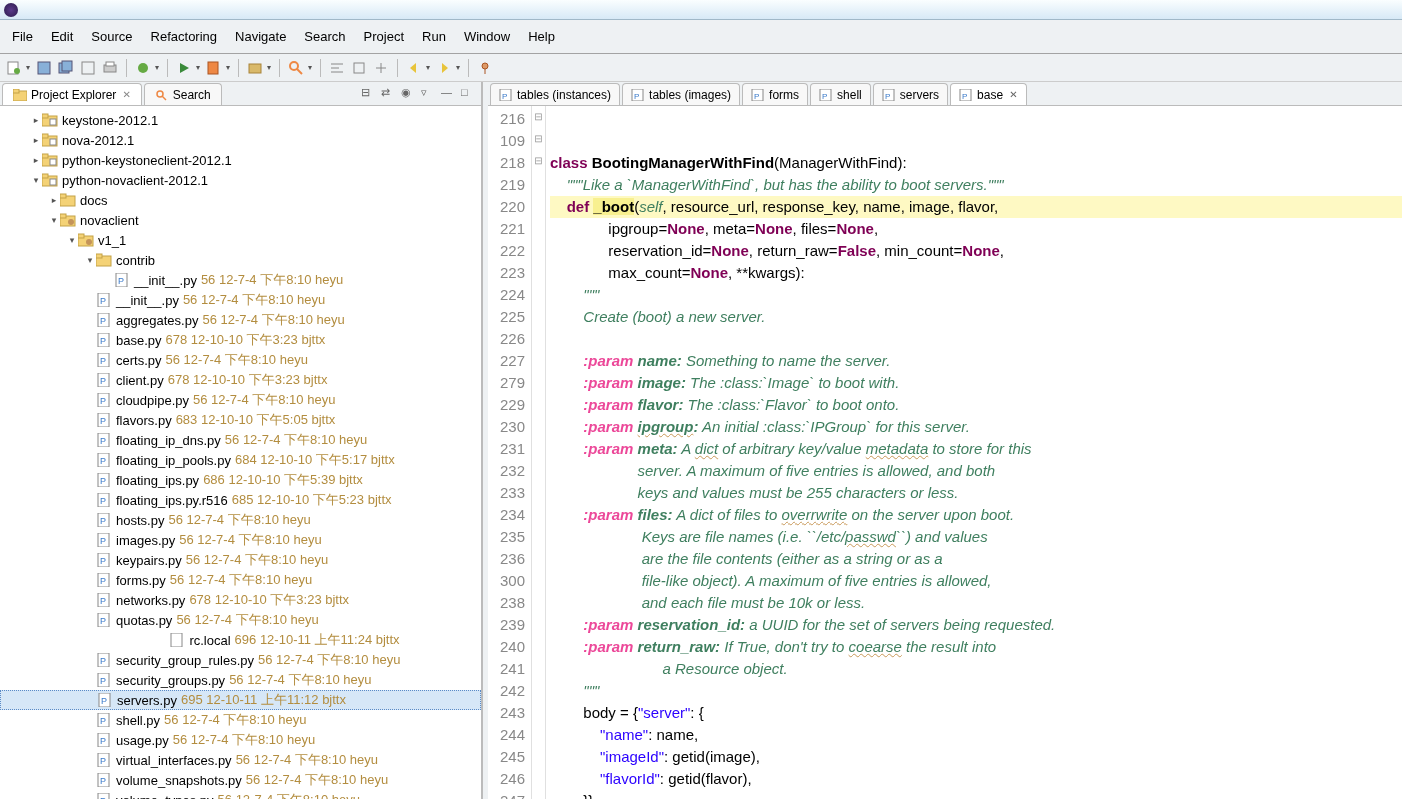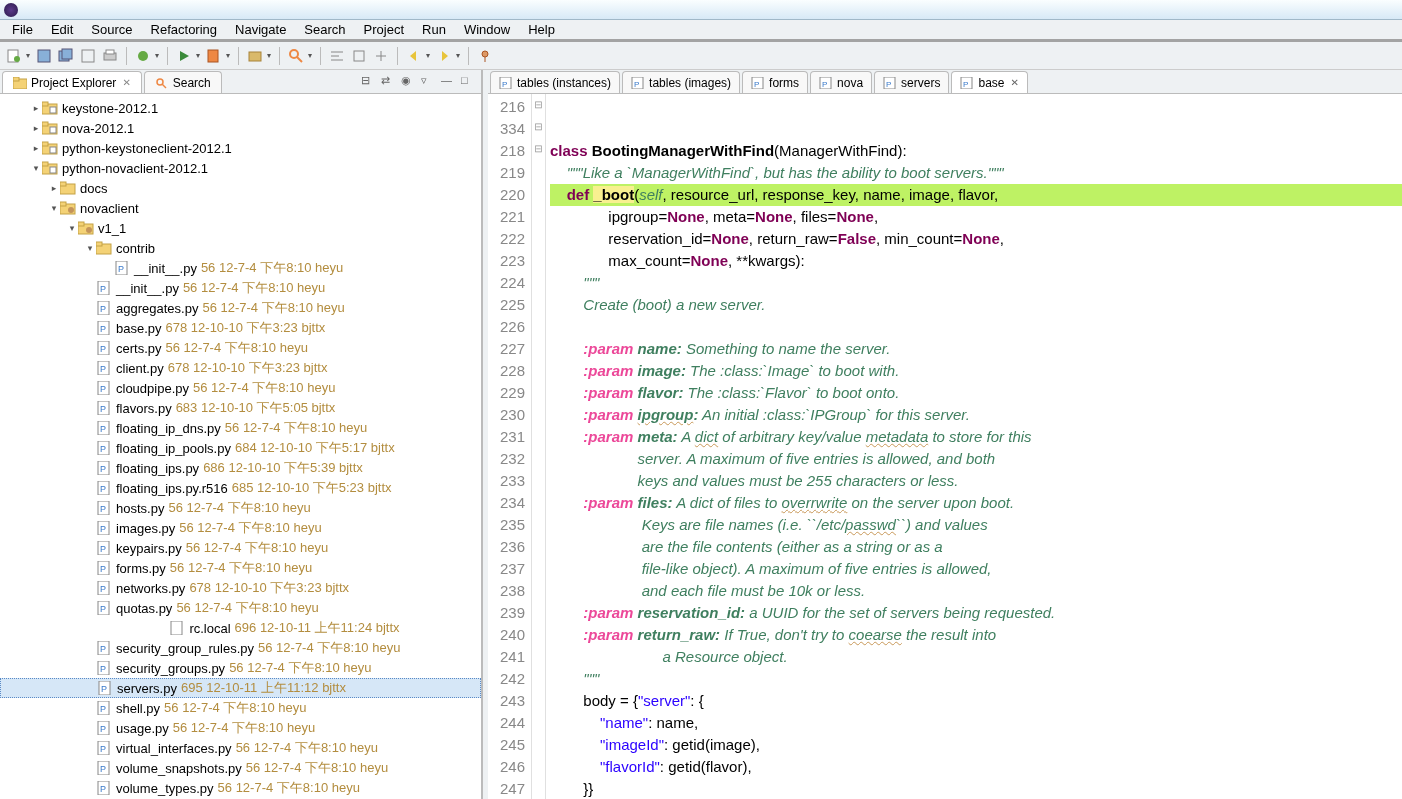--- a/index.html
+++ b/index.html
@@ -1,20 +1,20 @@
 <!DOCTYPE html>
 <html><head>
 <meta charset="utf-8">
 <style>
 * { margin: 0; padding: 0; box-sizing: border-box; font-family: "Segoe UI", Tahoma, sans-serif; }
 body { width: 1402px; height: 799px; background: #f0f0f0; overflow: hidden; font-size: 12px; }
 .titlebar { height: 20px; background: linear-gradient(#fafeff,#d7e9f6); display: flex; align-items: center; padding: 0 4px; border-bottom: 1px solid #a0b8c8; }
 .titlebar .eclipse-icon { width: 14px; height: 14px; border-radius: 50%; background: radial-gradient(#5a3a8a,#2a1a4a); margin-right: 6px; }
 .titlebar .title { font-size: 12px; color: #000; }
-.menubar { height: 22px; background: #eef1f3; display: flex; align-items: center; padding: 0 4px; gap: 2px; border-bottom: 3px solid #a3a3a3; }
+.menubar { height: 34px; background: #eef1f3; display: flex; align-items: center; padding: 0 4px; gap: 2px; border-bottom: 1px solid #a3a3a3; }
 .menubar .menu-item { padding: 2px 8px; font-size: 13px; color: #000; }
 .toolbar { height: 28px; background: #eef1f3; display: flex; align-items: center; padding: 0 6px; gap: 6px; border-bottom: 1px solid #ccc; }
 .toolbar .tb-btn { width: 16px; height: 16px; display: inline-block; }
 .toolbar .sep { width: 1px; height: 18px; background: #bbb; margin: 0 2px; }
 .toolbar .dd { font-size: 8px; color: #555; margin-left: -2px; }
 .main { display: flex; height: calc(100% - 70px); background: #fff; }
 .left-pane { width: 482px; border-right: 1px solid #bbb; display: flex; flex-direction: column; background: #fff; }
 .tab-row { height: 24px; display: flex; align-items: flex-end; background: #eef1f3; border-bottom: 1px solid #bbb; padding-left: 2px; position: relative; }
 .tab { height: 22px; display: flex; align-items: center; padding: 0 10px; font-size: 12px; background: #f8f8f8; border: 1px solid #bbb; border-bottom: none; border-radius: 4px 4px 0 0; margin-right: 2px; cursor: default; }
 .tab.active { background: #fff; }
@@ -31,21 +31,21 @@
 .tmeta { color: #b38d3f; margin-left: 4px; }
 .right-pane { flex: 1; display: flex; flex-direction: column; background: #fff; }
 .editor-tabs { height: 24px; display: flex; align-items: flex-end; background: #eef1f3; border-bottom: 1px solid #bbb; gap: 0px; padding-left: 2px; }
 .editor-tabs .tab { padding: 0 8px; }
 .editor-tabs .tab.active .close-x { color: #666; }
 .editor { flex: 1; display: flex; overflow: hidden; font-family: Consolas, "Courier New", monospace; font-size: 15px; }
 .gutter { width: 44px; background: #fff; border-right: 1px solid #e0e0e0; text-align: right; color: #888; padding: 2px 6px 0 0; line-height: 22px; }
 .fold-gutter { width: 14px; background: #fff; border-right: 1px solid #e0e0e0; line-height: 22px; color: #999; font-size: 10px; text-align: center; }
 .code { flex: 1; padding: 2px 0 0 4px; line-height: 22px; white-space: pre; overflow: hidden; }
 .code .line { height: 22px; }
-.code .hl { background: #bef264; display: block; }
+.code .hl { background: #fef9c3; display: block; }
 .kw { color: #7f0055; font-weight: bold; }
 .fn { color: #000; font-weight: bold; }
 .str { color: #2a00ff; }
 .doc { color: #3f7f5f; font-style: italic; }
 .docb { color: #3f7f5f; font-style: italic; font-weight: bold; }
 .doct { color: #ec4899; font-style: italic; font-weight: bold; }
 .underln { text-decoration: underline wavy #c89858; text-decoration-thickness: 1px; }
 .sel { background: #f8f090; }
 .sash { width: 6px; background: #eef1f3; border-left: 1px solid #bbb; cursor: ew-resize; }
 svg { display: block; }
@@ -621,21 +621,21 @@
           </span>
           <span>forms</span>
         </div>
         <div class="tab">
           <span class="ficon">
             <svg width="14" height="12">
               <rect x="1" y="0" width="11" height="12" fill="#fff" stroke="#888"></rect>
               <text x="3" y="10" font-size="8" fill="#3a7aca">P</text>
             </svg>
           </span>
-          <span>nova</span>
+          <span>shell</span>
         </div>
         <div class="tab">
           <span class="ficon">
             <svg width="14" height="12">
               <rect x="1" y="0" width="11" height="12" fill="#fff" stroke="#888"></rect>
               <text x="3" y="10" font-size="8" fill="#3a7aca">P</text>
             </svg>
           </span>
           <span>servers</span>
         </div>
@@ -646,41 +646,41 @@
               <text x="3" y="10" font-size="8" fill="#3a7aca">P</text>
             </svg>
           </span>
           <span>base</span>
           <span class="close-x">✕</span>
         </div>
       </div>
     <div class="editor">
       <div class="gutter" id="gutter">
           <div>216</div>
-          <div>334</div>
+          <div>109</div>
           <div>218</div>
           <div>219</div>
           <div>220</div>
           <div>221</div>
           <div>222</div>
           <div>223</div>
           <div>224</div>
           <div>225</div>
           <div>226</div>
           <div>227</div>
-          <div>228</div>
+          <div>279</div>
           <div>229</div>
           <div>230</div>
           <div>231</div>
           <div>232</div>
           <div>233</div>
           <div>234</div>
           <div>235</div>
           <div>236</div>
-          <div>237</div>
+          <div>300</div>
           <div>238</div>
           <div>239</div>
           <div>240</div>
           <div>241</div>
           <div>242</div>
           <div>243</div>
           <div>244</div>
           <div>245</div>
           <div>246</div>
           <div>247</div>

